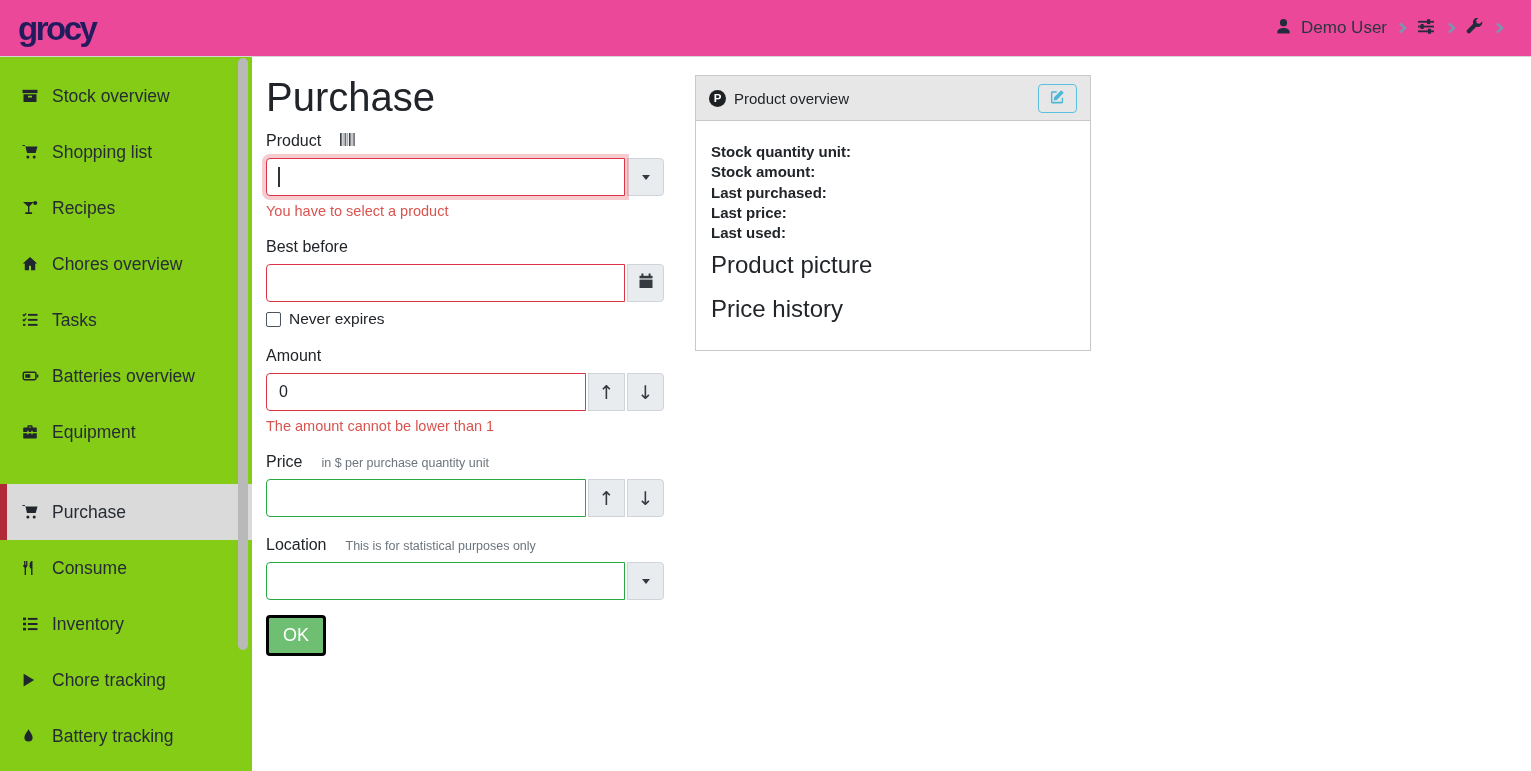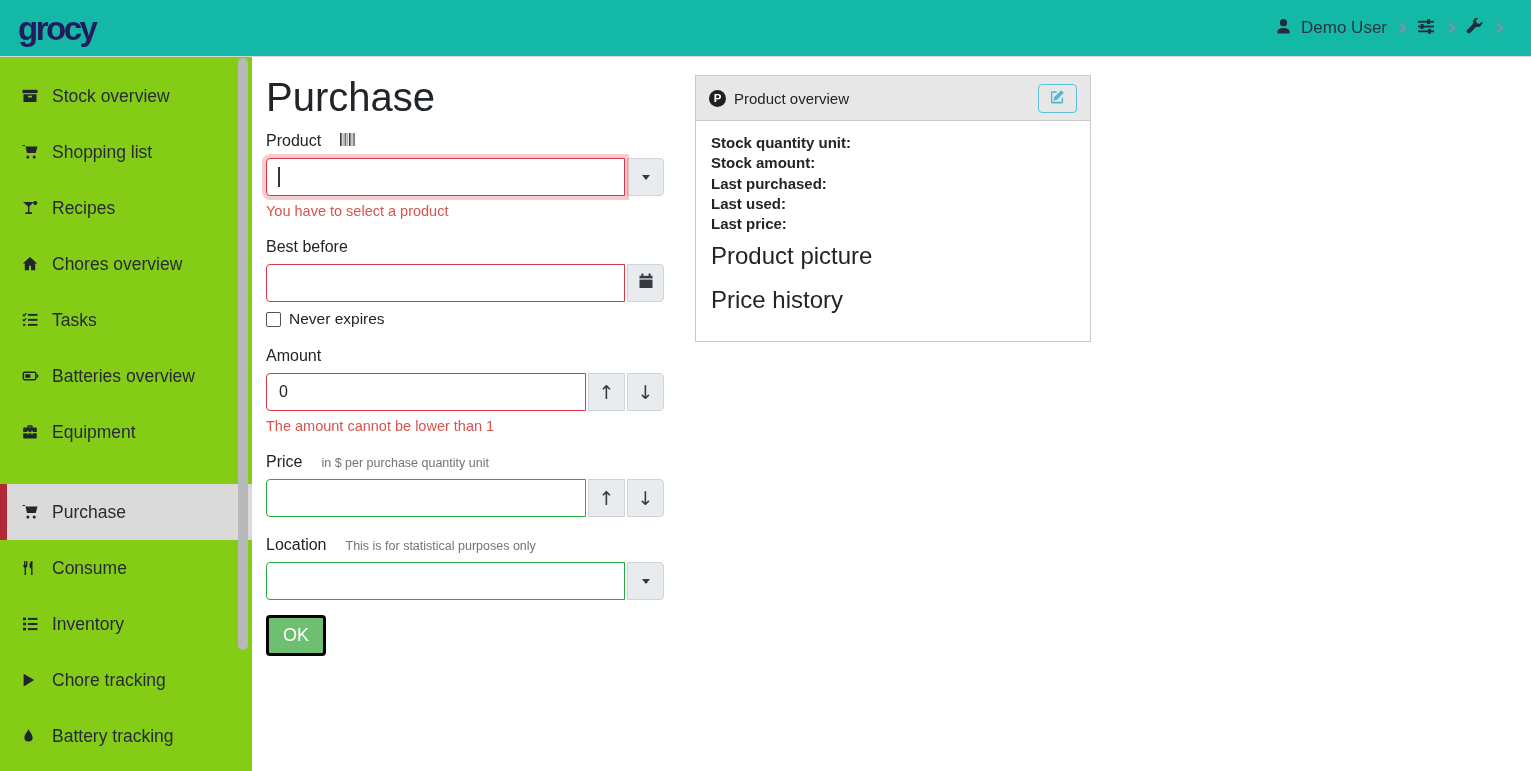--- a/index.html
+++ b/index.html
@@ -1,21 +1,21 @@
 <!DOCTYPE html>
 <html><head>
 <meta charset="utf-8">
 <style>
   * { box-sizing: border-box; margin: 0; padding: 0; }
   html, body { width: 1531px; height: 771px; overflow: hidden; }
   body { font-family: "Liberation Sans", sans-serif; background: #fff; color: #212529; }
 
   
   .header {
-    height: 57px; background: #14b8a6; border-bottom: 1px solid #d6d6d6;
+    height: 57px; background: #ec4899; border-bottom: 1px solid #d6d6d6;
     display: flex; align-items: center; justify-content: space-between;
     padding: 0 26px 0 18px;
   }
   .brand {
     font-size: 33px; font-weight: 800; letter-spacing: -2.5px;
     color: #221c5e; cursor: pointer; line-height: 1;
   }
   .header-right { display: flex; align-items: center; gap: 8px; }
   .hdr-group { display: flex; align-items: center; gap: 9px; cursor: pointer; }
   .hdr-label { font-size: 17px; color: #2b3442; }
@@ -101,21 +101,21 @@
   }
   .p-circle {
     width: 17px; height: 17px; border-radius: 50%; background: #1d2124; color: #fff;
     font-size: 11.5px; font-weight: bold; display: flex; align-items: center; justify-content: center;
   }
   .edit-btn {
     margin-left: auto; width: 39px; height: 29px; background: transparent;
     border: 1px solid #5bc0de; border-radius: 4px; color: #4cb8d6;
     display: flex; align-items: center; justify-content: center; cursor: pointer;
   }
-  .panel-body { padding: 12px 15px 26px; }
+  .panel-body { padding: 21px 15px 26px; }
   .b-line { font-weight: bold; font-size: 15px; line-height: 20.3px; color: #212529; }
   .section-h { font-size: 24px; font-weight: 500; color: #212529; margin-top: 8px; line-height: 1.2; }
   .section-h + .section-h { margin-top: 15px; }
 </style>
 </head>
 <body>
 
 <div class="header">
   <div class="brand">grocy</div>
   <div class="header-right">
@@ -410,20 +410,20 @@
                 <path d="M11.9 1.3l2.8 2.8-7.5 7.5-3.4.6.6-3.4 7.5-7.5z"></path>
                 <path d="M14 9.2v4.6c0 .9-.7 1.6-1.6 1.6H2.6c-.9 0-1.6-.7-1.6-1.6V4c0-.9.7-1.6 1.6-1.6h4.6v1.5H2.5v9.6h10V9.2H14z"></path>
               </svg>
           </span>
         </button>
       </div>
       <div class="panel-body">
         <div class="b-line">Stock quantity unit:</div>
         <div class="b-line">Stock amount:</div>
         <div class="b-line">Last purchased:</div>
+        <div class="b-line">Last price:</div>
         <div class="b-line">Last used:</div>
-        <div class="b-line">Last price:</div>
         <div class="section-h">Product picture</div>
         <div class="section-h">Price history</div>
       </div>
     </aside>
   </main>
 </div>
 
 </body></html>

